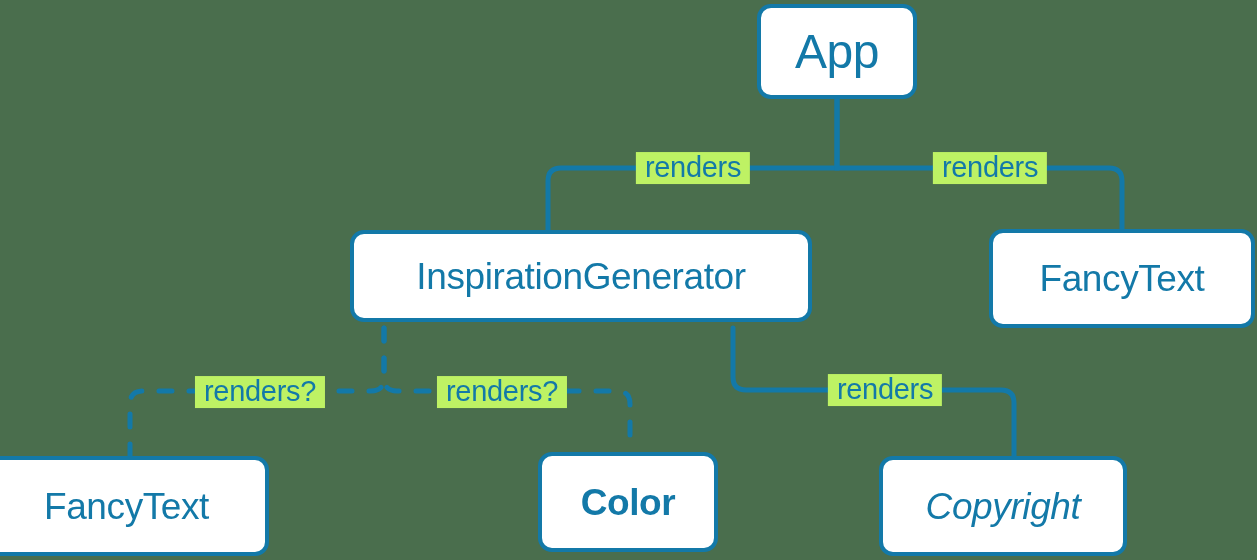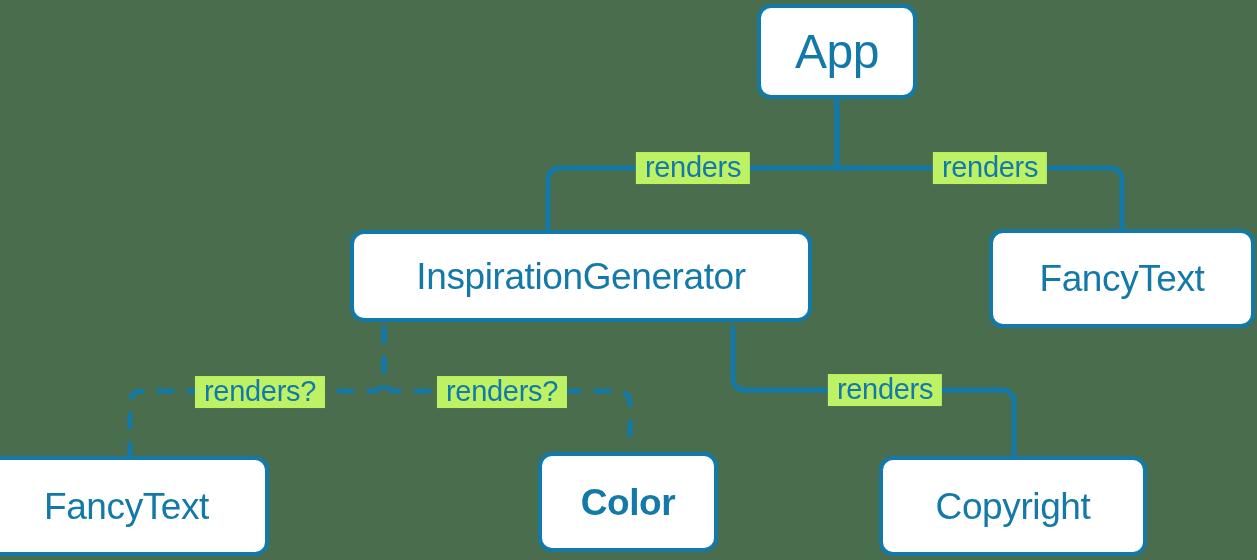--- a/index.html
+++ b/index.html
@@ -92,21 +92,21 @@
   </div>
 
   <div class="node" style="left:-16px; top:456px; width:285px; height:100px; font-size:37px;">
     <span class="node-label">FancyText</span>
   </div>
 
   <div class="node" style="left:538px; top:452px; width:180px; height:100px; font-size:37px;font-weight:bold;">
     <span class="node-label">Color</span>
   </div>
 
-  <div class="node" style="left:879px; top:456px; width:268px; height:100px; font-size:37px;">
+  <div class="node" style="left:879px; top:456px; width:248px; height:100px; font-size:37px;font-style:italic;">
     <span class="node-label">Copyright</span>
   </div>
 
   <div class="edge-label" style="left:693px; top:168px; transform:translate(-50%,-50%);">renders</div>
 
   <div class="edge-label" style="left:990px; top:168px; transform:translate(-50%,-50%);">renders</div>
 
   <div class="edge-label" style="left:260px; top:392px; transform:translate(-50%,-50%);">renders?</div>
 
   <div class="edge-label" style="left:502px; top:392px; transform:translate(-50%,-50%);">renders?</div>

